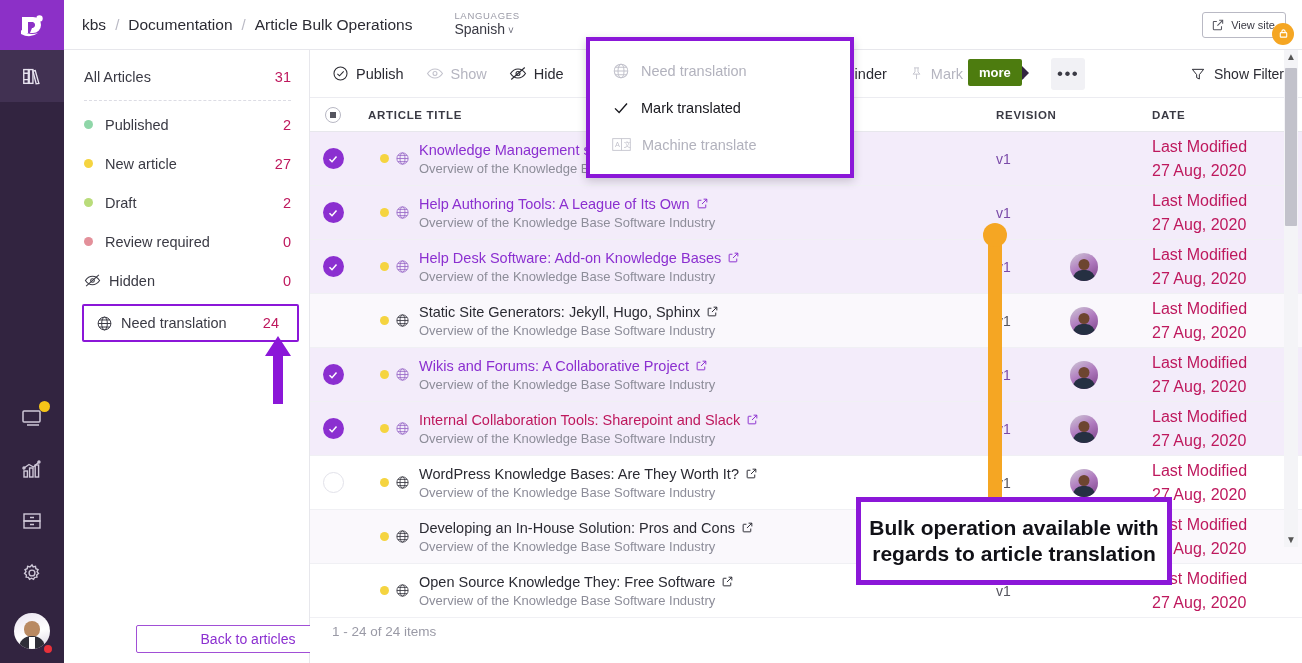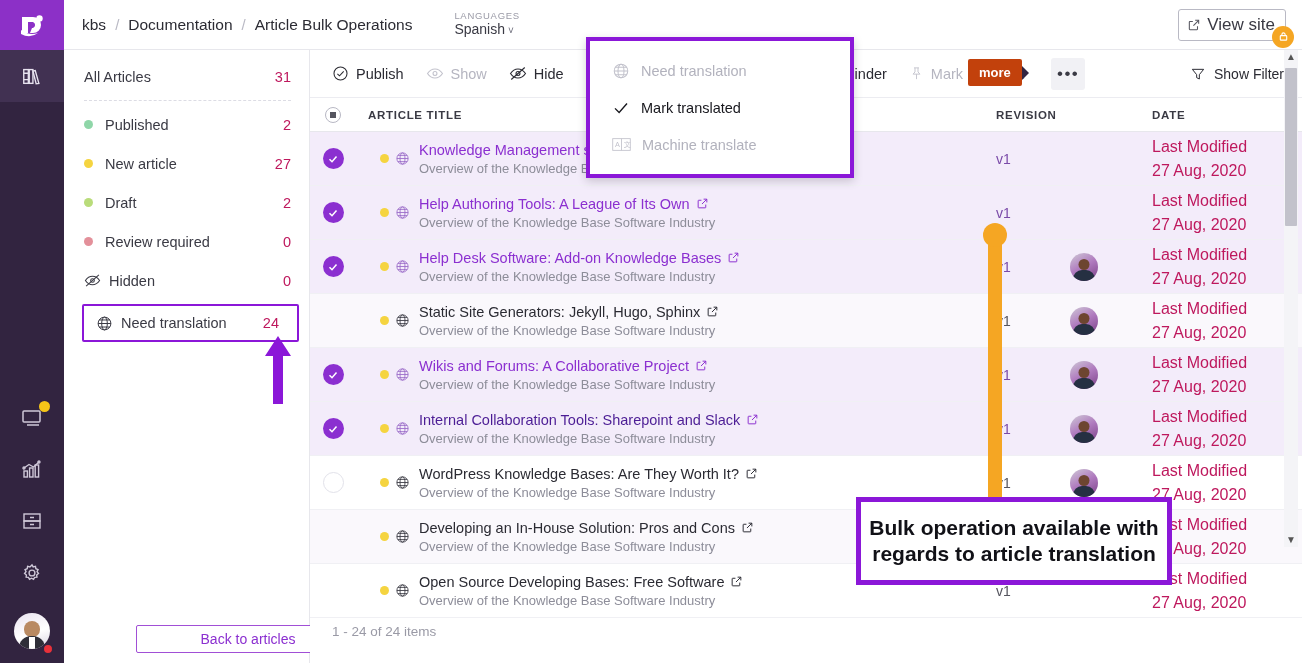--- a/index.html
+++ b/index.html
@@ -67,21 +67,21 @@
   .crumb { font-size: 15.5px; color: #2b2b33; }
   .crumb.root { font-size: 15.5px; }
   .crumb-sep { color: #b9b9c4; font-size: 15px; }
   .lang-block { margin-left: 42px; line-height: 1.05; }
   .lang-label { font-size: 9.5px; letter-spacing: .7px; color: #9a9aa6; }
   .lang-value { font-size: 14px; color: #3a3a44; margin-top: 16px; }
   .lang-caret { font-size: 10px; color: #6a6a78; margin-left: 3px; }
   .viewsite-wrap { margin-left: auto; margin-right: 16px; position: relative; }
   .viewsite-btn {
     border: 1px solid #b9b9c4; border-radius: 3px; background: #fff;
-    padding: 5px 10px 5px 8px; font-size: 17px; color: #3a3a44;
+    padding: 5px 10px 5px 8px; font-size: 11px; color: #3a3a44;
     display: inline-flex; align-items: center; gap: 6px; cursor: pointer;
   }
   .viewsite-badge {
     position: absolute; right: -8px; bottom: -7px;
     width: 22px; height: 22px; border-radius: 50%; background: #f5a623;
     display: flex; align-items: center; justify-content: center;
   }
 
   
   .sidebar {
@@ -130,21 +130,21 @@
   }
   .tb-btn.disabled { color: #b5b5c0; cursor: default; }
   .tb-more {
     width: 34px; height: 32px; border-radius: 3px; background: #f1f1f5;
     display: flex; align-items: center; justify-content: center; cursor: pointer;
     margin-left: 4px;
   }
   .tb-more .dots { letter-spacing: 1.5px; font-size: 17px; color: #3a3a44; line-height: 1; }
   .tooltip-more {
     position: absolute; left: 658px; top: 9px;
-    background: #c2410c; color: #fff; font-size: 13px; font-weight: bold;
+    background: #4d7c0f; color: #fff; font-size: 13px; font-weight: bold;
     padding: 6px 11px; border-radius: 2px; white-space: nowrap;
   }
   .tooltip-more:after {
     content: ""; position: absolute; right: -7px; top: 50%;
     transform: translateY(-50%);
     border-top: 7px solid transparent; border-bottom: 7px solid transparent;
     border-left: 7px solid #322440;
   }
   .show-filter {
     position: absolute; right: 18px; display: inline-flex; align-items: center;
@@ -719,21 +719,21 @@
             <div class="title-cell">
               <span class="status-dot"></span>
               <span class="globe">
                 <svg width="15" height="15" viewBox="0 0 24 24" fill="none" stroke="#9a6bc8" stroke-width="1.4">
                   <circle cx="12" cy="12" r="9"></circle>
                   <ellipse cx="12" cy="12" rx="4" ry="9"></ellipse>
                   <path d="M3 12 h18 M4.6 7 h14.8 M4.6 17 h14.8"></path>
                 </svg>
               </span>
               <div>
-                <div class="t-main" style="color:#4c1d95">
+                <div class="t-main" style="color:#be185d">
                   <span>Internal Collaboration Tools: Sharepoint and Slack</span>
                   <svg width="13" height="13" viewBox="0 0 24 24" fill="none" stroke="#8b2fd0" stroke-width="1.8">
                     <path d="M14 4 h6 v6"></path>
                     <path d="M20 4 L11 13"></path>
                     <path d="M18 14 v5 a1 1 0 0 1-1 1 H5 a1 1 0 0 1-1-1 V7 a1 1 0 0 1 1-1 h5"></path>
                   </svg>
                 </div>
                 <div class="t-sub">Overview of the Knowledge Base Software Industry</div>
               </div>
             </div>
@@ -837,21 +837,21 @@
               <span class="status-dot"></span>
               <span class="globe">
                 <svg width="15" height="15" viewBox="0 0 24 24" fill="none" stroke="#3a3a44" stroke-width="1.4">
                   <circle cx="12" cy="12" r="9"></circle>
                   <ellipse cx="12" cy="12" rx="4" ry="9"></ellipse>
                   <path d="M3 12 h18 M4.6 7 h14.8 M4.6 17 h14.8"></path>
                 </svg>
               </span>
               <div>
                 <div class="t-main" style="color:#2b2b33">
-                  <span>Open Source Developing Bases: Free Software</span>
+                  <span>Open Source Knowledge They: Free Software</span>
                   <svg width="13" height="13" viewBox="0 0 24 24" fill="none" stroke="#2b2b33" stroke-width="1.8">
                     <path d="M14 4 h6 v6"></path>
                     <path d="M20 4 L11 13"></path>
                     <path d="M18 14 v5 a1 1 0 0 1-1 1 H5 a1 1 0 0 1-1-1 V7 a1 1 0 0 1 1-1 h5"></path>
                   </svg>
                 </div>
                 <div class="t-sub">Overview of the Knowledge Base Software Industry</div>
               </div>
             </div>
           </div>

